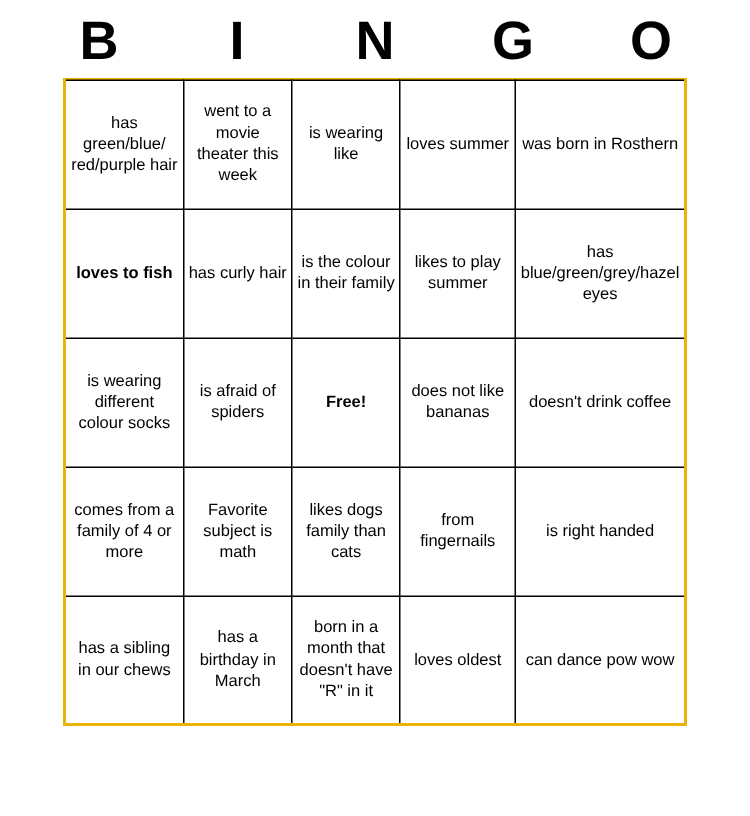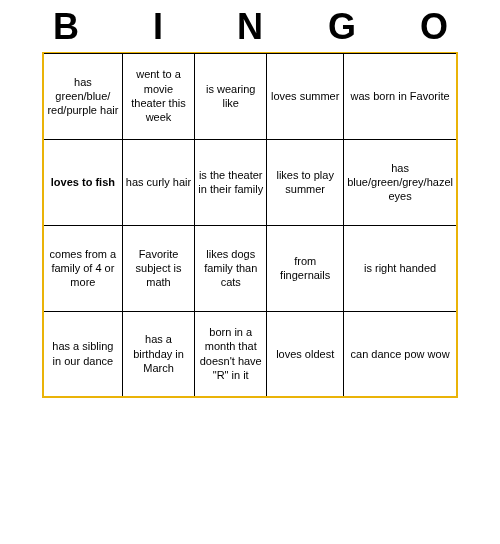--- a/index.html
+++ b/index.html
@@ -72,37 +72,44 @@
   <thead>
     <tr>
     </tr>
   </thead>
   <tbody id="grid-body">
   <tr>
         <td>has green/blue/ red/purple hair</td>
         <td>went to a movie theater this week</td>
         <td>is wearing like</td>
         <td>loves summer</td>
-        <td>was born in Favorite</td>
+        <td>was born in Rosthern</td>
       </tr>
       <tr>
         <td class="large-text">loves to fish</td>
         <td>has curly hair</td>
-        <td>is the theater in their family</td>
+        <td>is the colour in their family</td>
         <td>likes to play summer</td>
         <td class="small-text">has blue/green/grey/hazel eyes</td>
+      </tr>
+      <tr>
+        <td>is wearing different colour socks</td>
+        <td>is afraid of spiders</td>
+        <td class="free-cell">Free!</td>
+        <td>does not like bananas</td>
+        <td>doesn't drink coffee</td>
       </tr>
       <tr>
         <td>comes from a family of 4 or more</td>
         <td>Favorite subject is math</td>
         <td>likes dogs family than cats</td>
         <td>from fingernails</td>
         <td>is right handed</td>
       </tr>
       <tr>
-        <td>has a sibling in our dance</td>
+        <td>has a sibling in our chews</td>
         <td>has a birthday in March</td>
         <td>born in a month that doesn't have "R" in it</td>
         <td>loves oldest</td>
         <td>can dance pow wow</td>
       </tr>
     </tbody>
 </table>
 
 </body></html>

